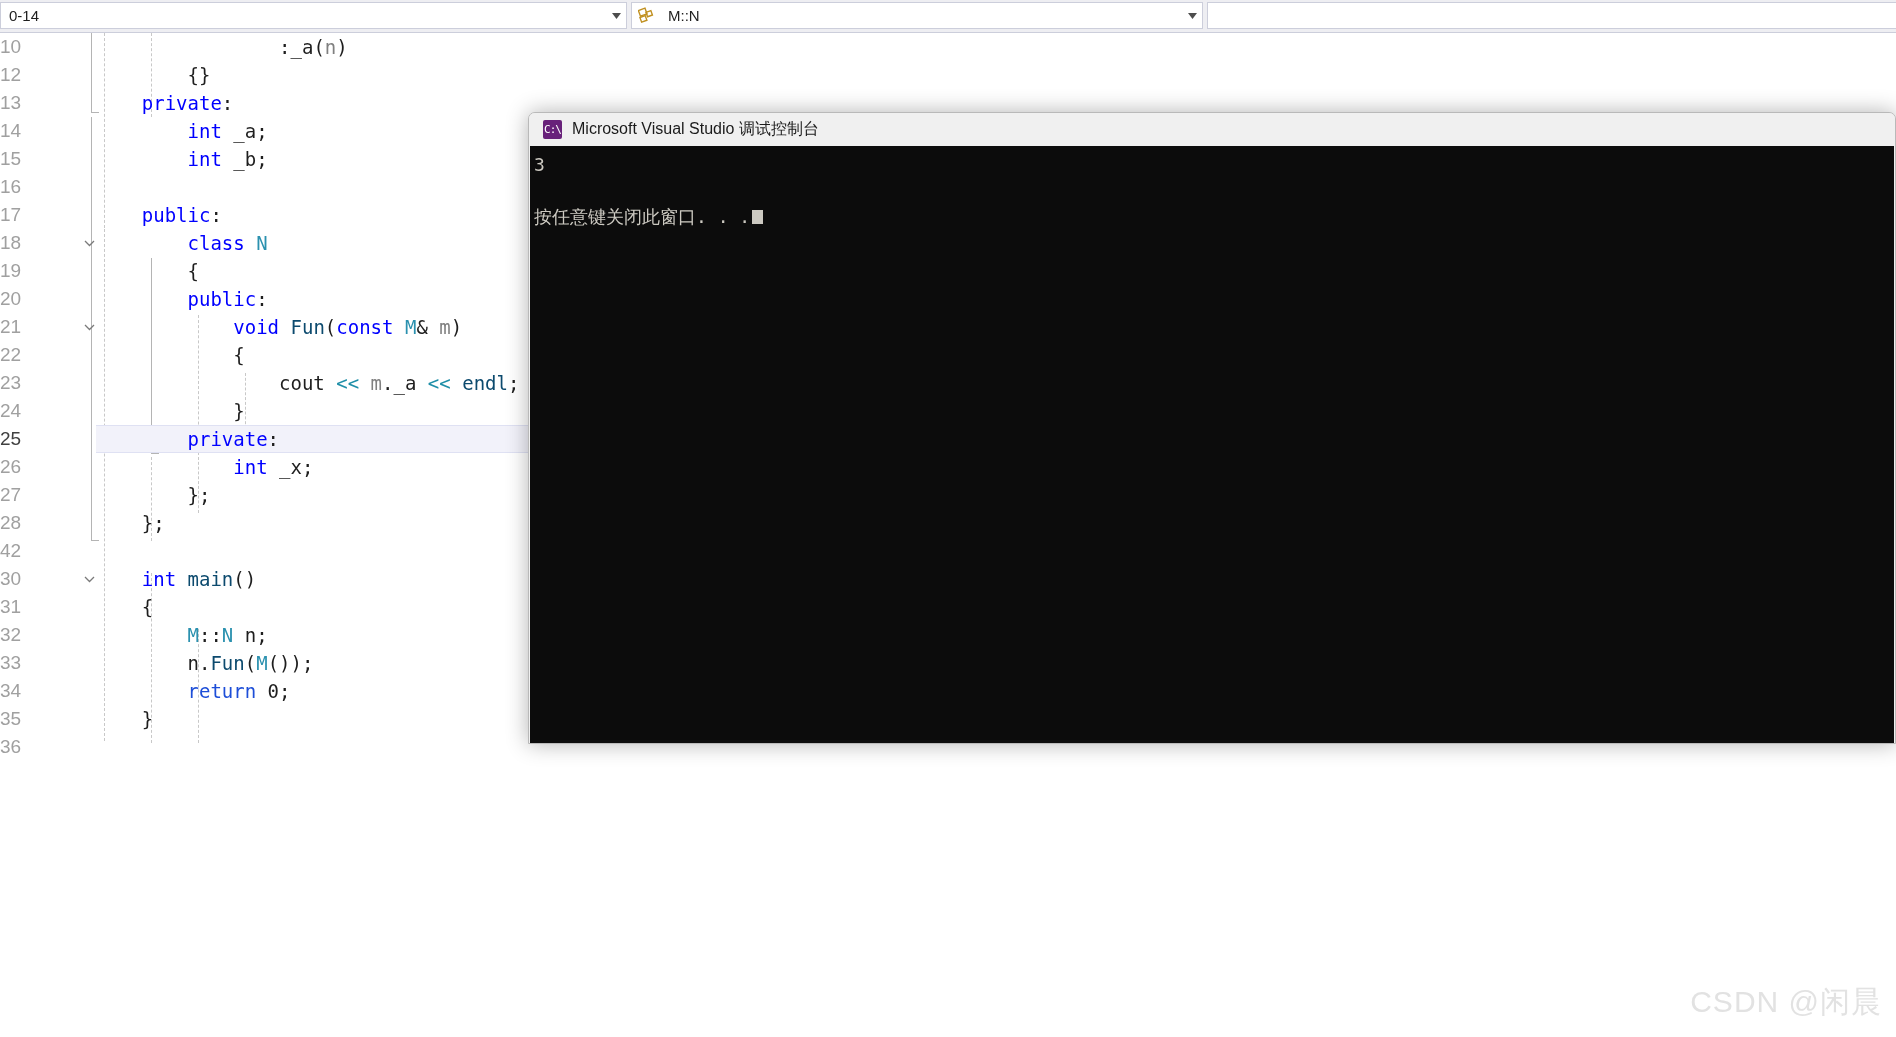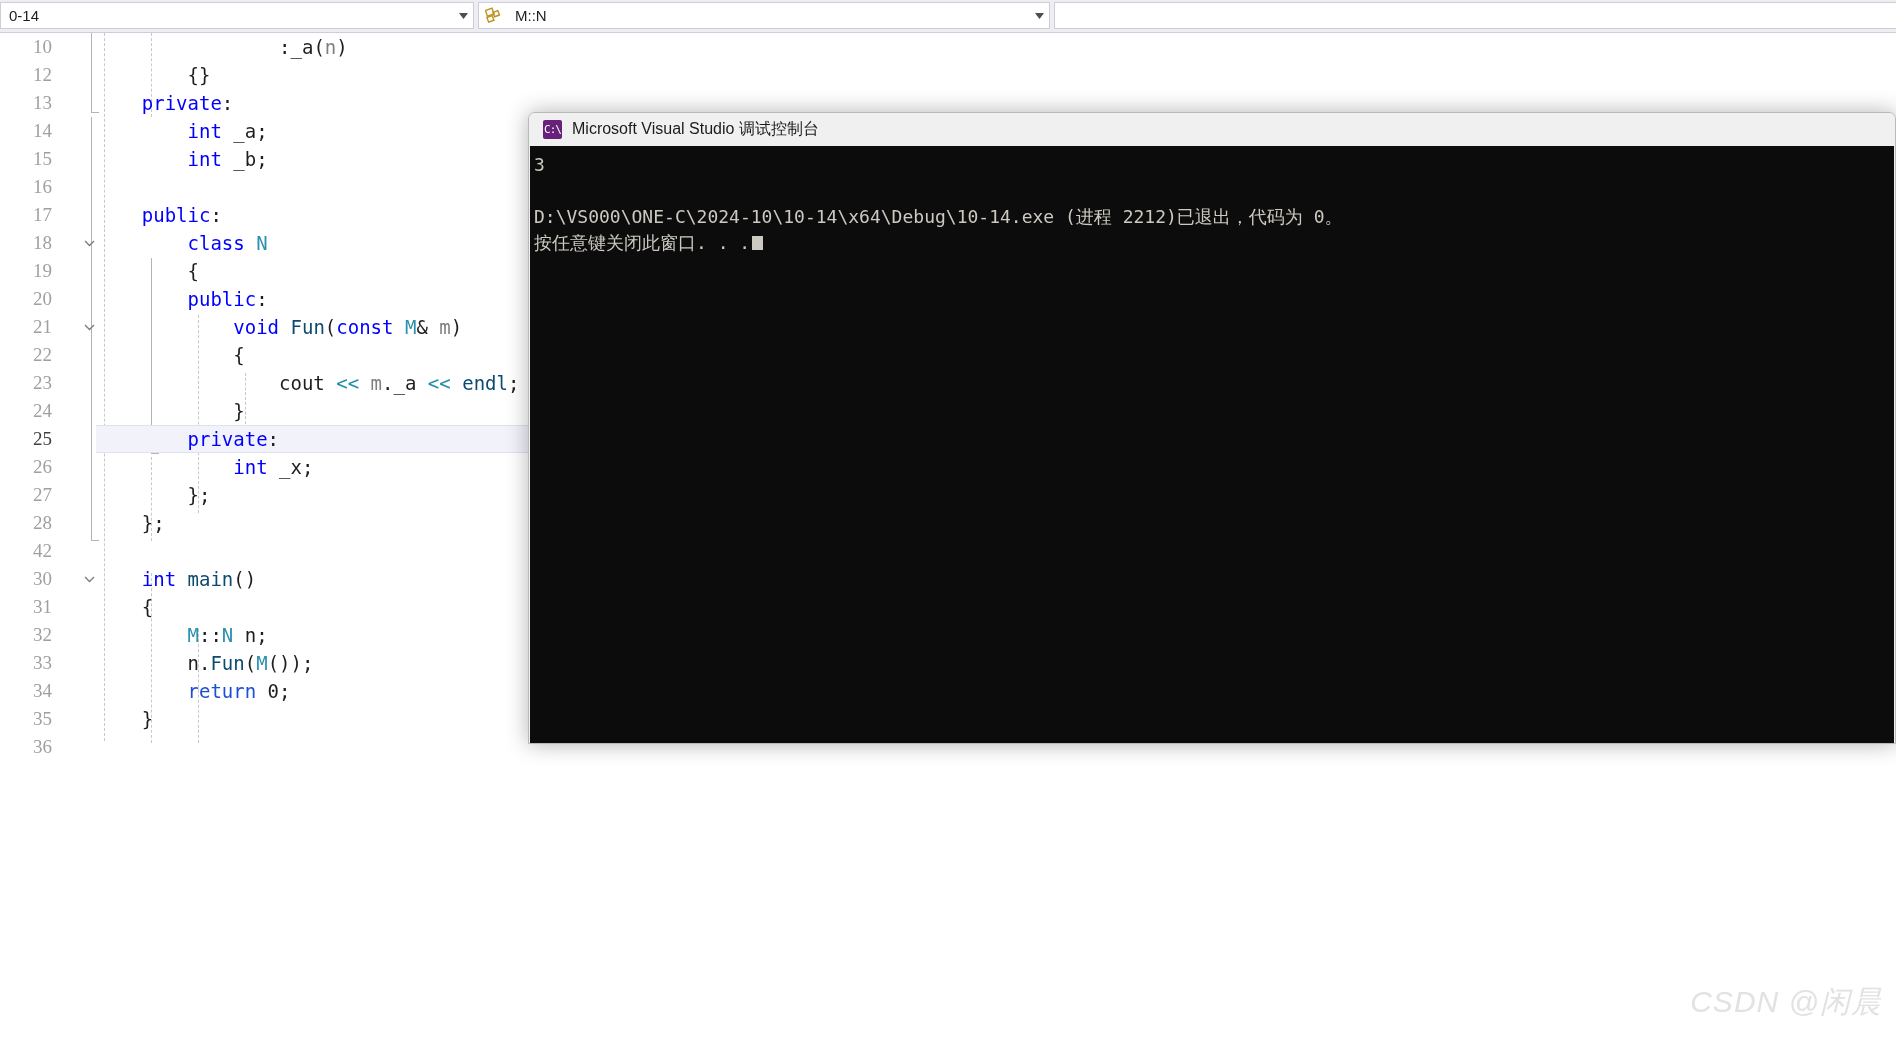--- a/index.html
+++ b/index.html
@@ -21,21 +21,21 @@
   }
   .navcombo{
     position:relative;
     height:27px;margin-top:2px;
     background:#ffffff;
     border:1px solid #cccedb;
     box-sizing:border-box;
     display:flex;align-items:center;
     font-size:15px;color:#1e1e1e;
   }
-  .navcombo.c1{width:474px;margin-left:0px;}
+  .navcombo.c1{width:627px;margin-left:0px;}
   .navcombo.c2{width:572px;margin-left:4px;}
   .navcombo.c3{flex:1 1 auto;margin-left:4px;margin-right:0px;border-right:none;}
   .navcombo .txt{padding-left:8px;white-space:nowrap;overflow:hidden;}
   .navcombo .arrow{
     position:absolute;right:0;top:0;bottom:0;width:20px;
     display:flex;align-items:center;justify-content:center;
   }
   .navcombo .arrow svg{display:block;}
   .nsicon{width:20px;height:18px;margin-left:6px;margin-right:2px;flex:0 0 auto;}
   .nsicon svg{display:block;}
@@ -50,22 +50,22 @@
   }
   .line{
     position:relative;height:28px;line-height:28px;white-space:pre;
   }
   .line.current .hl{
     position:absolute;left:96px;right:1366px;top:0;height:28px;
     background:#f2f2fa;border-top:1px solid #dfe1f3;border-bottom:1px solid #dfe1f3;
     box-sizing:border-box;
   }
   .lnum{
-    position:absolute;left:0;top:0;width:52px;text-align:right;
-    color:#a0a0a0;font-size:19px;font-family:Liberation Serif, serif;
+    position:absolute;left:0;top:0;width:52px;text-align:left;
+    color:#a0a0a0;font-size:19px;font-family:Liberation Sans, sans-serif;
   }
   .line.current .lnum{color:#404040;}
   .fold{
     position:absolute;left:80px;top:0;width:18px;height:28px;
     display:flex;align-items:center;justify-content:center;
   }
   .fold svg{display:block;}
   .code{
     position:absolute;left:96px;top:0;white-space:pre;
   }
@@ -127,21 +127,20 @@
     vertical-align:-1px;margin-left:2px;
   }
 
   
   .watermark{
     position:absolute;right:14px;bottom:14px;
     font-size:30px;color:#e2e2e2;
     font-family:"Liberation Sans", sans-serif;
     letter-spacing:1px;
     user-select:none;
-    font-style:italic;
   }
 </style>
 </head>
 <body>
 
 <div id="root">
 
   <div class="navbar">
     <div class="navcombo c1">
       <span class="txt">0-14</span>
@@ -230,20 +229,19 @@
   </div>
 
   <div class="console">
     <div class="titlebar">
       <span class="vsicon">C:\</span>
       <span>Microsoft Visual Studio 调试控制台</span>
     </div>
     <div class="body">
       <div class="row">3</div>
       <div class="spacer"></div>
-      <div class="row">D:\VS000\ONE-C\2024-10\10-14\x64\Debug\10-14.exe (进程 2212)已退出，代码为 0。</div>
       <div class="row"><span>按任意键关闭此窗口. . .</span><span class="cursorblk"></span></div>
     </div>
   </div>
 
   <div class="watermark">CSDN @闲晨</div>
 
 </div>
 
 </body></html>

